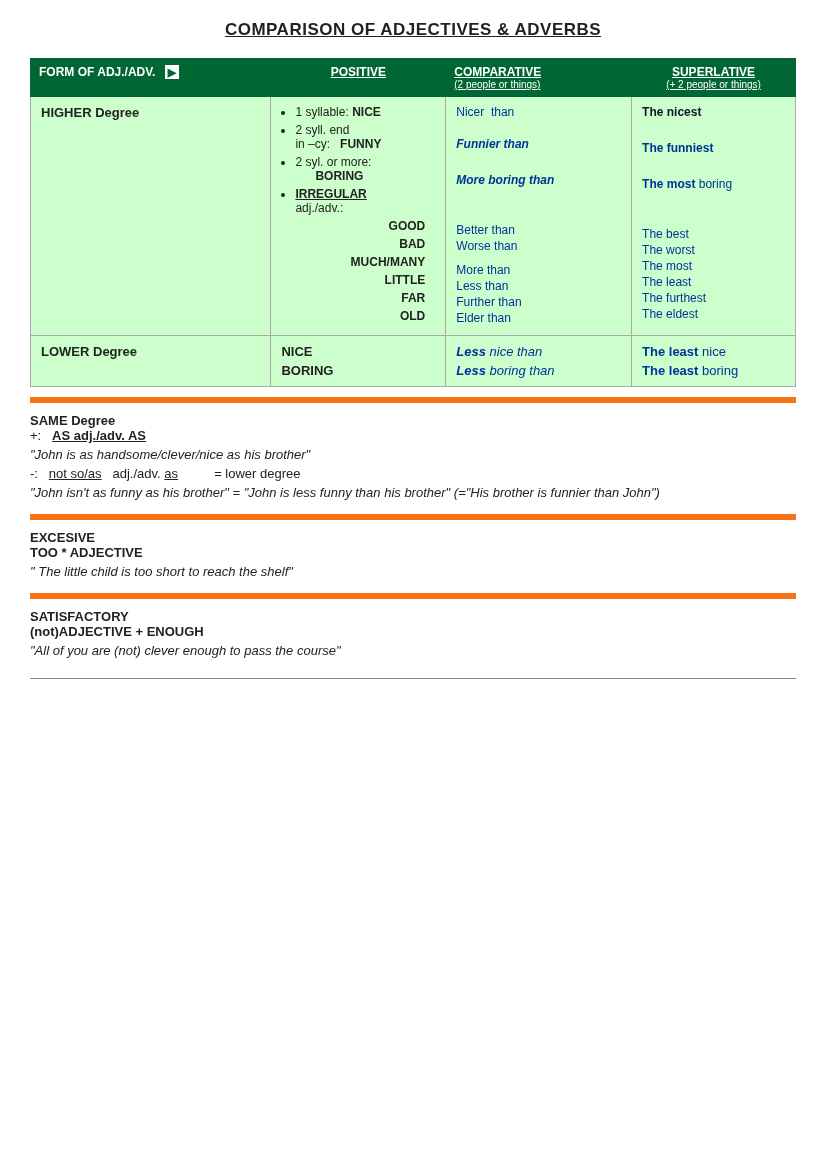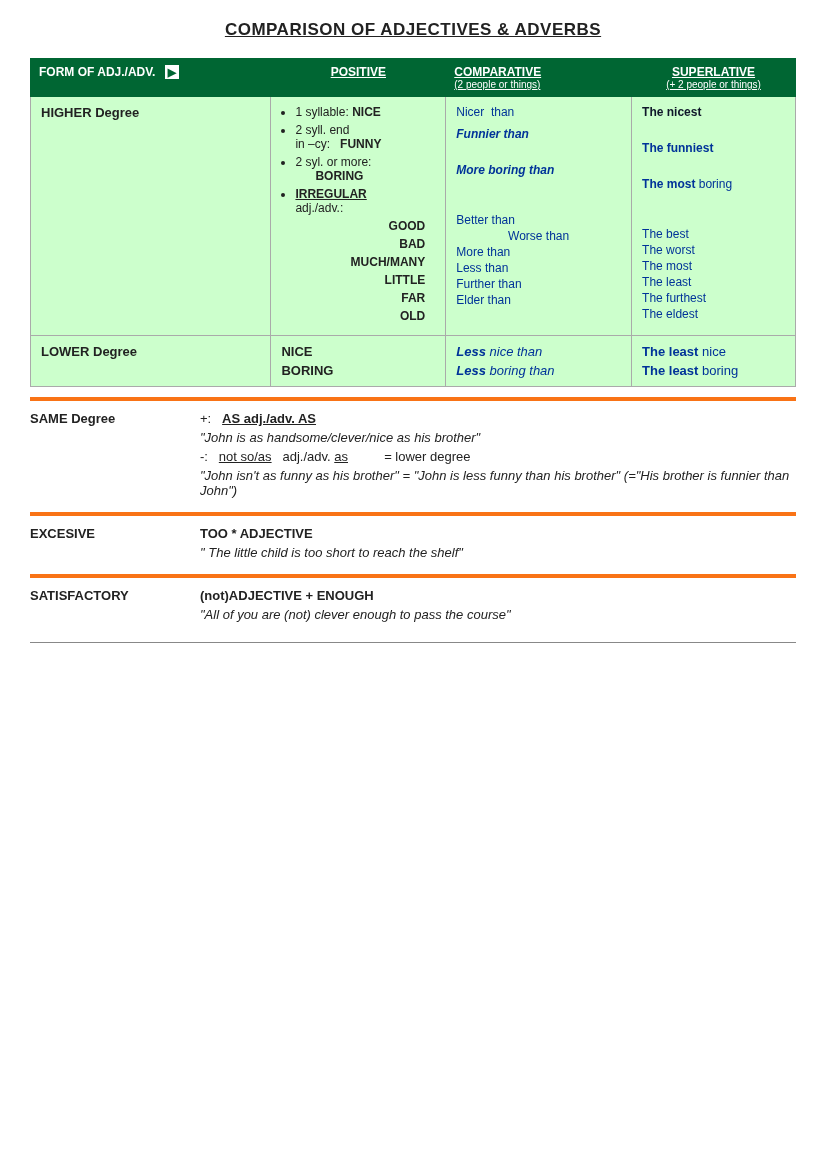--- a/index.html
+++ b/index.html
@@ -164,21 +164,22 @@
     
     .lower-row td {
       background-color: #ccffcc;
       padding: 8px 10px;
       vertical-align: top;
       border: 1px solid #aaa;
     }
     .section-wrapper {
       display: flex;
       padding: 10px 0;
-      border-top: 4px solid #f97316;
+      border-top: 6px solid #f97316;
+      flex-direction: column;
     }
     .section-label {
       font-weight: bold;
       font-size: 13px;
       min-width: 170px;
       padding-right: 10px;
     }
     .section-content {
       flex: 1;
       font-size: 13px;
@@ -248,26 +249,26 @@
               <li>BAD</li>
               <li>MUCH/MANY</li>
               <li>LITTLE</li>
               <li>FAR</li>
               <li>OLD</li>
             </ul>
           </li>
         </ul>
       </td>
       <td class="comparative-col">
-        <div style="margin-bottom:8px;">Nicer &nbsp;<span style="color:#003399">than</span></div>
+        <div style="margin-bottom:18px;">Nicer &nbsp;<span style="color:#003399">than</span></div>
         <div style="margin-bottom:22px;"><span class="funnier-bold">Funnier than</span></div>
         <div style="margin-bottom:16px;"><span class="more-bold">More boring than</span></div>
         <div style="margin-bottom:6px;">&nbsp;</div>
         <div style="margin-bottom:2px;"><span class="irr-comp">Better than</span></div>
-        <div style="margin-bottom:2px;text-align:center;"><span class="irr-comp">Worse than</span></div>
+        <div style="margin-bottom:10px;"><span class="irr-comp">Worse than</span></div>
         <div style="margin-bottom:2px;"><span class="irr-comp">More than</span></div>
         <div style="margin-bottom:2px;"><span class="irr-comp">Less than</span></div>
         <div style="margin-bottom:2px;"><span class="irr-comp">Further than</span></div>
         <div><span class="irr-comp">Elder than</span></div>
       </td>
       <td class="superlative-col">
         <div style="margin-bottom:22px;"><span class="nicest-bold">The nicest</span></div>
         <div style="margin-bottom:22px;"><span class="funniest-bold">The funniest</span></div>
         <div style="margin-bottom:16px;"><span class="most-bold">The most</span> boring</div>
         <div style="margin-bottom:6px;">&nbsp;</div>

